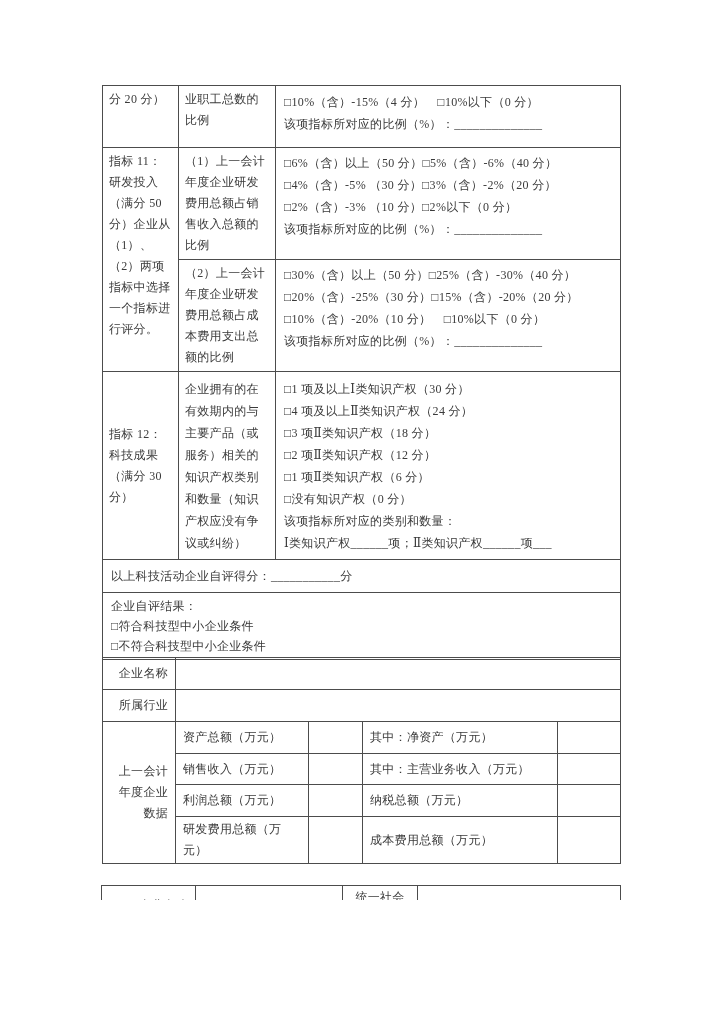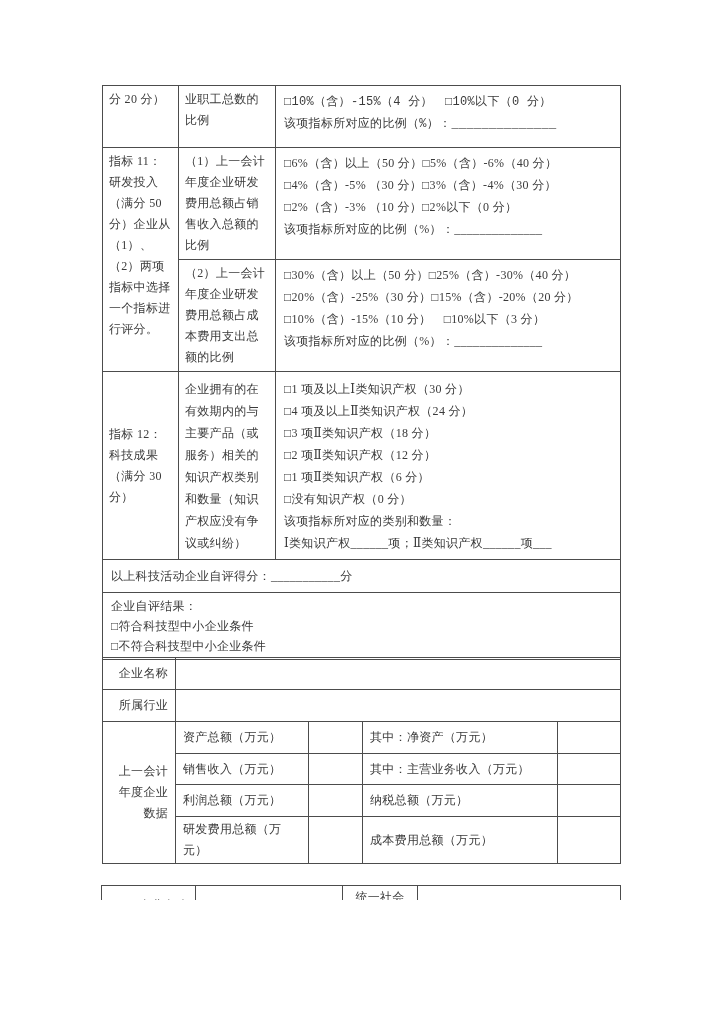--- a/index.html
+++ b/index.html
@@ -10,21 +10,21 @@
   table{border-collapse:collapse;position:absolute;table-layout:fixed;}
   td{
     border:1px solid #4c4c4c;font-size:12px;line-height:21px;
     padding:3px 6px;vertical-align:middle;letter-spacing:0.3px;
     overflow:hidden;box-sizing:border-box;
   }
   .v-top{vertical-align:top;}
   .ctr{text-align:right;}
   #t1{left:102px;top:85px;width:518px;}
   #t1 .c3{padding-left:8px;padding-right:8px;}
-  #t1 .two-line{line-height:24px;padding-top:5px;font-family:Liberation Mono, monospace;}
+  #t1 .two-line{line-height:24px;padding-top:5px;}
   #t1 .four-line{line-height:21px;padding-top:4px;}
   .score-row{display:flex;justify-content:flex-start;line-height:22px;padding-right:22px;}
   .opt-line{line-height:22px;}
   .result-line{line-height:20px;}
   #t2{left:102px;top:657px;width:518px;}
   #t2 td{padding:2px 7px;}
   #t3{left:101px;top:885px;width:519px;}
   #t3 td{padding:2px 7px;}
   .code-cell{line-height:16px;text-align:center;}
   .heading{
@@ -65,32 +65,32 @@
         <div class="opt-line">□10%（含）-15%（4 分）　□10%以下（0 分）</div>
         <div class="opt-line">该项指标所对应的比例（%）：______________</div>
       </td>
     </tr>
 
     <tr style="height:93px">
       <td class="v-top" rowspan="2">指标 11：研发投入（满分 50 分）企业从（1）、（2）两项指标中选择一个指标进行评分。</td>
       <td class="v-top">（1）上一会计年度企业研发费用总额占销售收入总额的比例</td>
       <td class="v-top c3 four-line">
         <div class="opt-line">□6%（含）以上（50 分）□5%（含）-6%（40 分）</div>
-        <div class="opt-line">□4%（含）-5% （30 分）□3%（含）-4%（30 分）</div>
+        <div class="opt-line">□4%（含）-5% （30 分）□3%（含）-2%（20 分）</div>
         <div class="opt-line">□2%（含）-3% （10 分）□2%以下（0 分）</div>
         <div class="opt-line">该项指标所对应的比例（%）：______________</div>
       </td>
     </tr>
 
     <tr style="height:93px">
       <td class="v-top">（2）上一会计年度企业研发费用总额占成本费用支出总额的比例</td>
       <td class="v-top c3 four-line">
         <div class="opt-line">□30%（含）以上（50 分）□25%（含）-30%（40 分）</div>
         <div class="opt-line">□20%（含）-25%（30 分）□15%（含）-20%（20 分）</div>
-        <div class="opt-line">□10%（含）-15%（10 分）　□10%以下（3 分）</div>
+        <div class="opt-line">□10%（含）-20%（10 分）　□10%以下（0 分）</div>
         <div class="opt-line">该项指标所对应的比例（%）：______________</div>
       </td>
     </tr>
 
     <tr style="height:188px">
       <td>指标 12：科技成果（满分 30 分）</td>
       <td style="line-height:22px">企业拥有的在有效期内的与主要产品（或服务）相关的知识产权类别和数量（知识产权应没有争议或纠纷）</td>
       <td class="c3">
         <div class="score-row">
           <span>□1 项及以上Ⅰ类知识产权</span>

